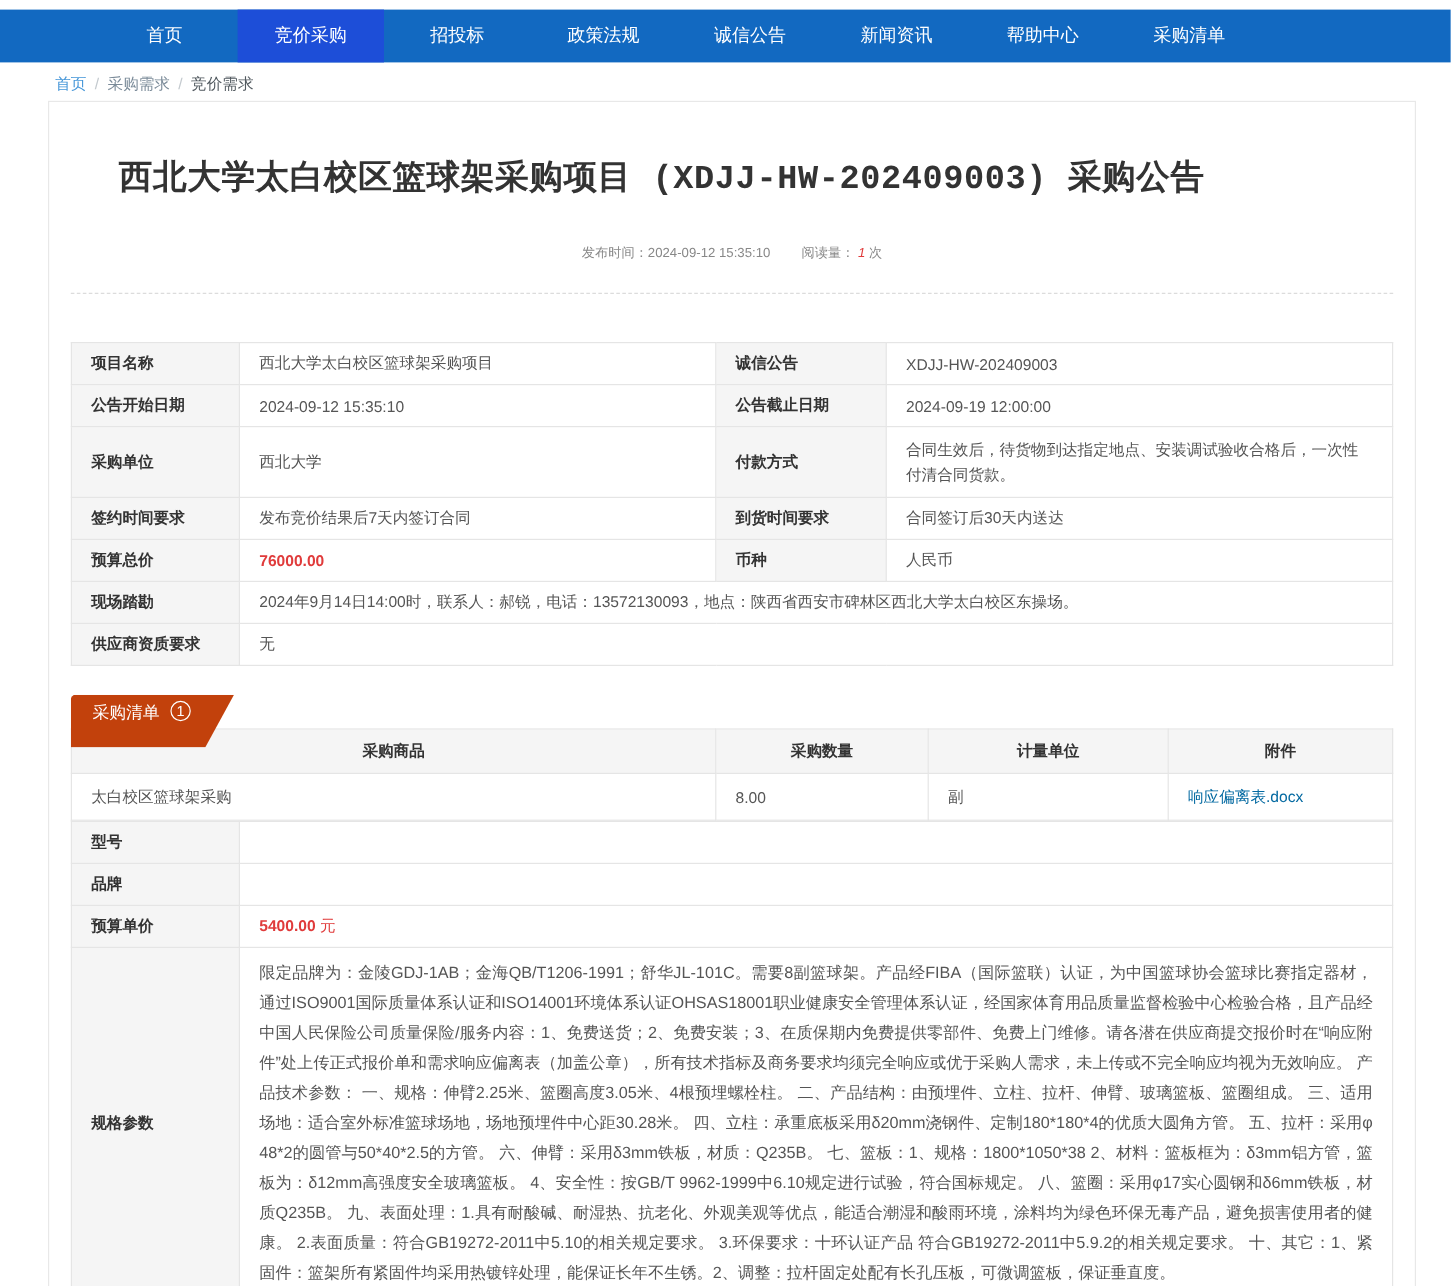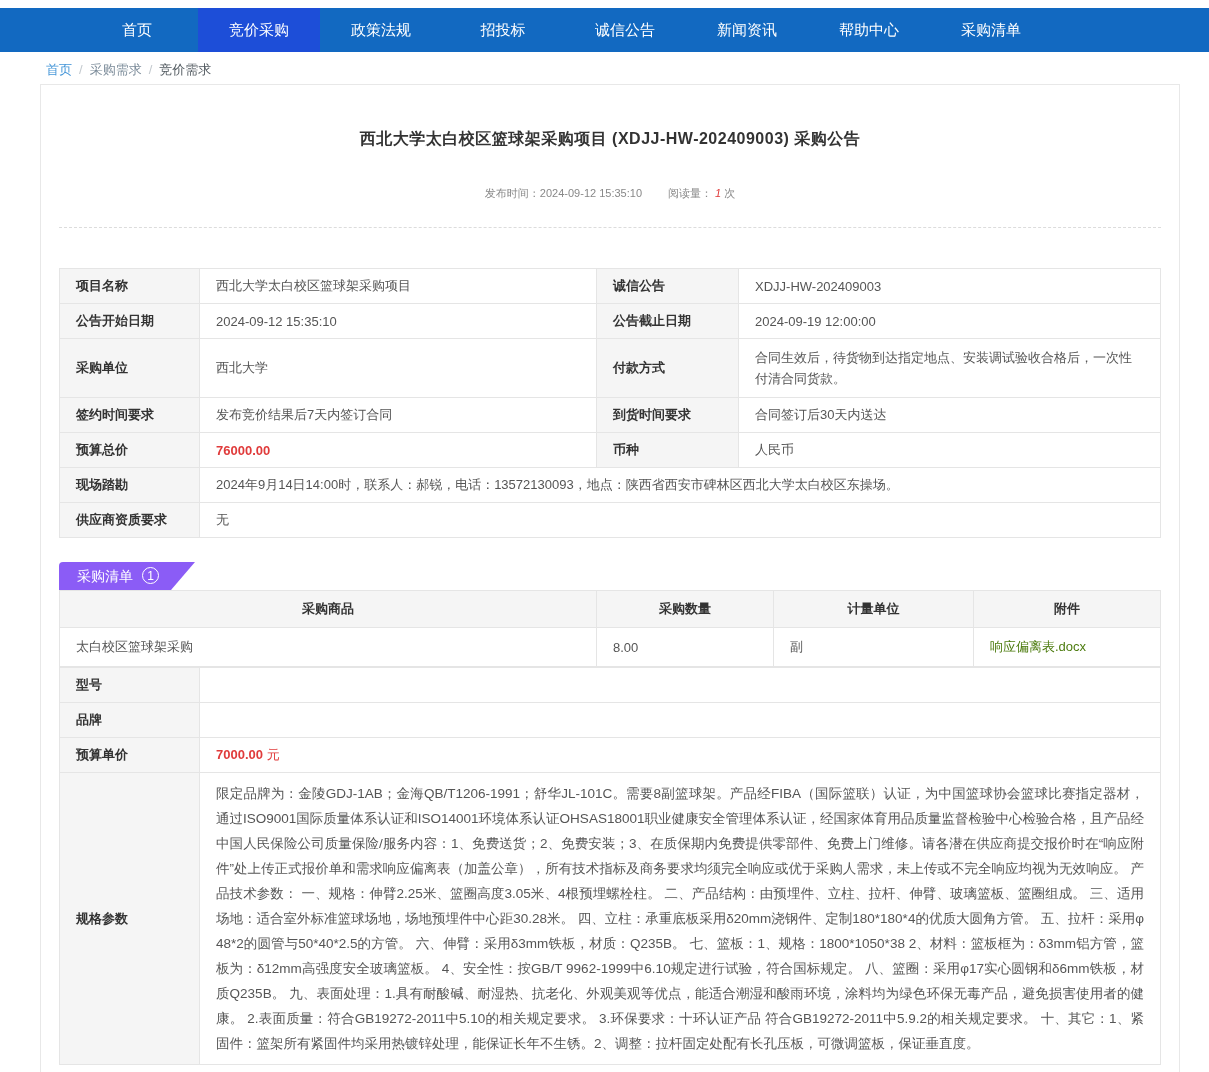--- a/index.html
+++ b/index.html
@@ -28,72 +28,72 @@
   .crumb-mid { color: #7b8b99; cursor: pointer; text-decoration: none; }
   .crumb-cur { color: #51595f; }
 
   
   .card {
     margin-left: 40px; width: 1140px;
     border: 1px solid #e8e8e8; background: #fff;
     padding: 0 18px 24px 18px; min-height: 990px;
   }
   .doc-title {
-    text-align: center; font-size: 16px; font-weight: bold; color: #333;
-    padding: 44px 40px 0 40px; letter-spacing: .5px;
+    text-align: left; font-size: 28px; font-weight: bold; color: #333;
+    padding: 44px 40px 0 40px; letter-spacing: .5px; font-family: Liberation Mono, monospace;
   }
   .doc-meta {
     text-align: center; font-size: 11px; color: #888;
     margin-top: 36px; padding-bottom: 26px; border-bottom: 1px dashed #dcdcdc;
   }
   .doc-meta .gap { display: inline-block; width: 26px; }
   .read-count { color: #e03b3b; font-style: italic; padding: 0 3px; }
 
   
   table { width: 100%; border-collapse: collapse; table-layout: fixed; font-size: 13px; }
   td, th { border: 1px solid #e5e5e5; padding: 8px 16px; color: #555; vertical-align: middle; text-align: left; word-break: break-all; }
   .lbl-cell { background: #f5f5f5; font-weight: bold; color: #333; }
   .info-table { margin-top: 40px; }
   .two-line { line-height: 21px; }
   .price-red { color: #e03b3b; font-weight: bold; }
   .price-unit { color: #e03b3b; font-weight: normal; }
 
   
   .badge-wrap { margin-top: 24px; height: 28px; }
   .pl-badge {
-    display: inline-block; position: relative; background: #8b5cf6; color: #fff;
-    height: 28px; line-height: 28px; font-size: 14px;
+    display: inline-block; position: relative; background: #c2410c; color: #fff;
+    height: 44px; line-height: 28px; font-size: 14px;
     padding: 0 36px 0 18px;
     clip-path: polygon(0 0, 100% 0, calc(100% - 24px) 100%, 0 100%);
     border-top-left-radius: 4px;
   }
   .badge-count {
     display: inline-block; width: 17px; height: 17px; border: 1px solid #fff;
     border-radius: 50%; text-align: center; line-height: 16px; font-size: 12px;
     margin-left: 9px; vertical-align: 1px;
   }
 
   .items-table th { background: #f5f5f5; font-weight: bold; color: #333; padding: 9px 16px; text-align: center; }
   .items-table td { padding: 10px 16px; }
-  .attach-link { color: #4d7c0f; cursor: pointer; text-decoration: none; }
+  .attach-link { color: #0369a1; cursor: pointer; text-decoration: none; }
 
   .detail-table td.val { padding: 8px 16px; }
   .empty-cell { height: 34px; }
   .spec-text { line-height: 25px; text-align: justify; color: #555; font-size: 13.5px; padding: 10px 16px; }
 </style>
 </head>
 <body>
 
 <div class="top-gap"></div>
 
 <div class="nav-bar">
   <div class="nav-item">首页</div>
   <div class="nav-item active">竞价采购</div>
+  <div class="nav-item">招投标</div>
   <div class="nav-item">政策法规</div>
-  <div class="nav-item">招投标</div>
   <div class="nav-item">诚信公告</div>
   <div class="nav-item">新闻资讯</div>
   <div class="nav-item">帮助中心</div>
   <div class="nav-item">采购清单</div>
 </div>
 
 <div class="breadcrumb">
   <a class="crumb-home">首页</a><span class="crumb-sep">/</span><a class="crumb-mid">采购需求</a><span class="crumb-sep">/</span><span class="crumb-cur">竞价需求</span>
 </div>
 
@@ -190,21 +190,21 @@
         <tr>
       <td class="lbl-cell">型号</td>
       <td class="val empty-cell"></td>
     </tr>
     <tr>
       <td class="lbl-cell">品牌</td>
       <td class="val empty-cell"></td>
     </tr>
     <tr>
       <td class="lbl-cell">预算单价</td>
-      <td class="val"><span class="price-red">7000.00</span> <span class="price-unit">元</span></td>
+      <td class="val"><span class="price-red">5400.00</span> <span class="price-unit">元</span></td>
     </tr>
     <tr>
       <td class="lbl-cell">规格参数</td>
       <td class="val spec-text">限定品牌为：金陵GDJ-1AB；金海QB/T1206-1991；舒华JL-101C。需要8副篮球架。产品经FIBA（国际篮联）认证，为中国篮球协会篮球比赛指定器材，通过ISO9001国际质量体系认证和ISO14001环境体系认证OHSAS18001职业健康安全管理体系认证，经国家体育用品质量监督检验中心检验合格，且产品经中国人民保险公司质量保险/服务内容：1、免费送货；2、免费安装；3、在质保期内免费提供零部件、免费上门维修。请各潜在供应商提交报价时在“响应附件”处上传正式报价单和需求响应偏离表（加盖公章），所有技术指标及商务要求均须完全响应或优于采购人需求，未上传或不完全响应均视为无效响应。 产品技术参数： 一、规格：伸臂2.25米、篮圈高度3.05米、4根预埋螺栓柱。 二、产品结构：由预埋件、立柱、拉杆、伸臂、玻璃篮板、篮圈组成。 三、适用场地：适合室外标准篮球场地，场地预埋件中心距30.28米。 四、立柱：承重底板采用δ20mm浇钢件、定制180*180*4的优质大圆角方管。 五、拉杆：采用φ48*2的圆管与50*40*2.5的方管。 六、伸臂：采用δ3mm铁板，材质：Q235B。 七、篮板：1、规格：1800*1050*38 2、材料：篮板框为：δ3mm铝方管，篮板为：δ12mm高强度安全玻璃篮板。 4、安全性：按GB/T 9962-1999中6.10规定进行试验，符合国标规定。 八、篮圈：采用φ17实心圆钢和δ6mm铁板，材质Q235B。 九、表面处理：1.具有耐酸碱、耐湿热、抗老化、外观美观等优点，能适合潮湿和酸雨环境，涂料均为绿色环保无毒产品，避免损害使用者的健康。 2.表面质量：符合GB19272-2011中5.10的相关规定要求。 3.环保要求：十环认证产品 符合GB19272-2011中5.9.2的相关规定要求。 十、其它：1、紧固件：篮架所有紧固件均采用热镀锌处理，能保证长年不生锈。2、调整：拉杆固定处配有长孔压板，可微调篮板，保证垂直度。</td>
     </tr>
 
   </tbody>
     </table>
 
 </div>

